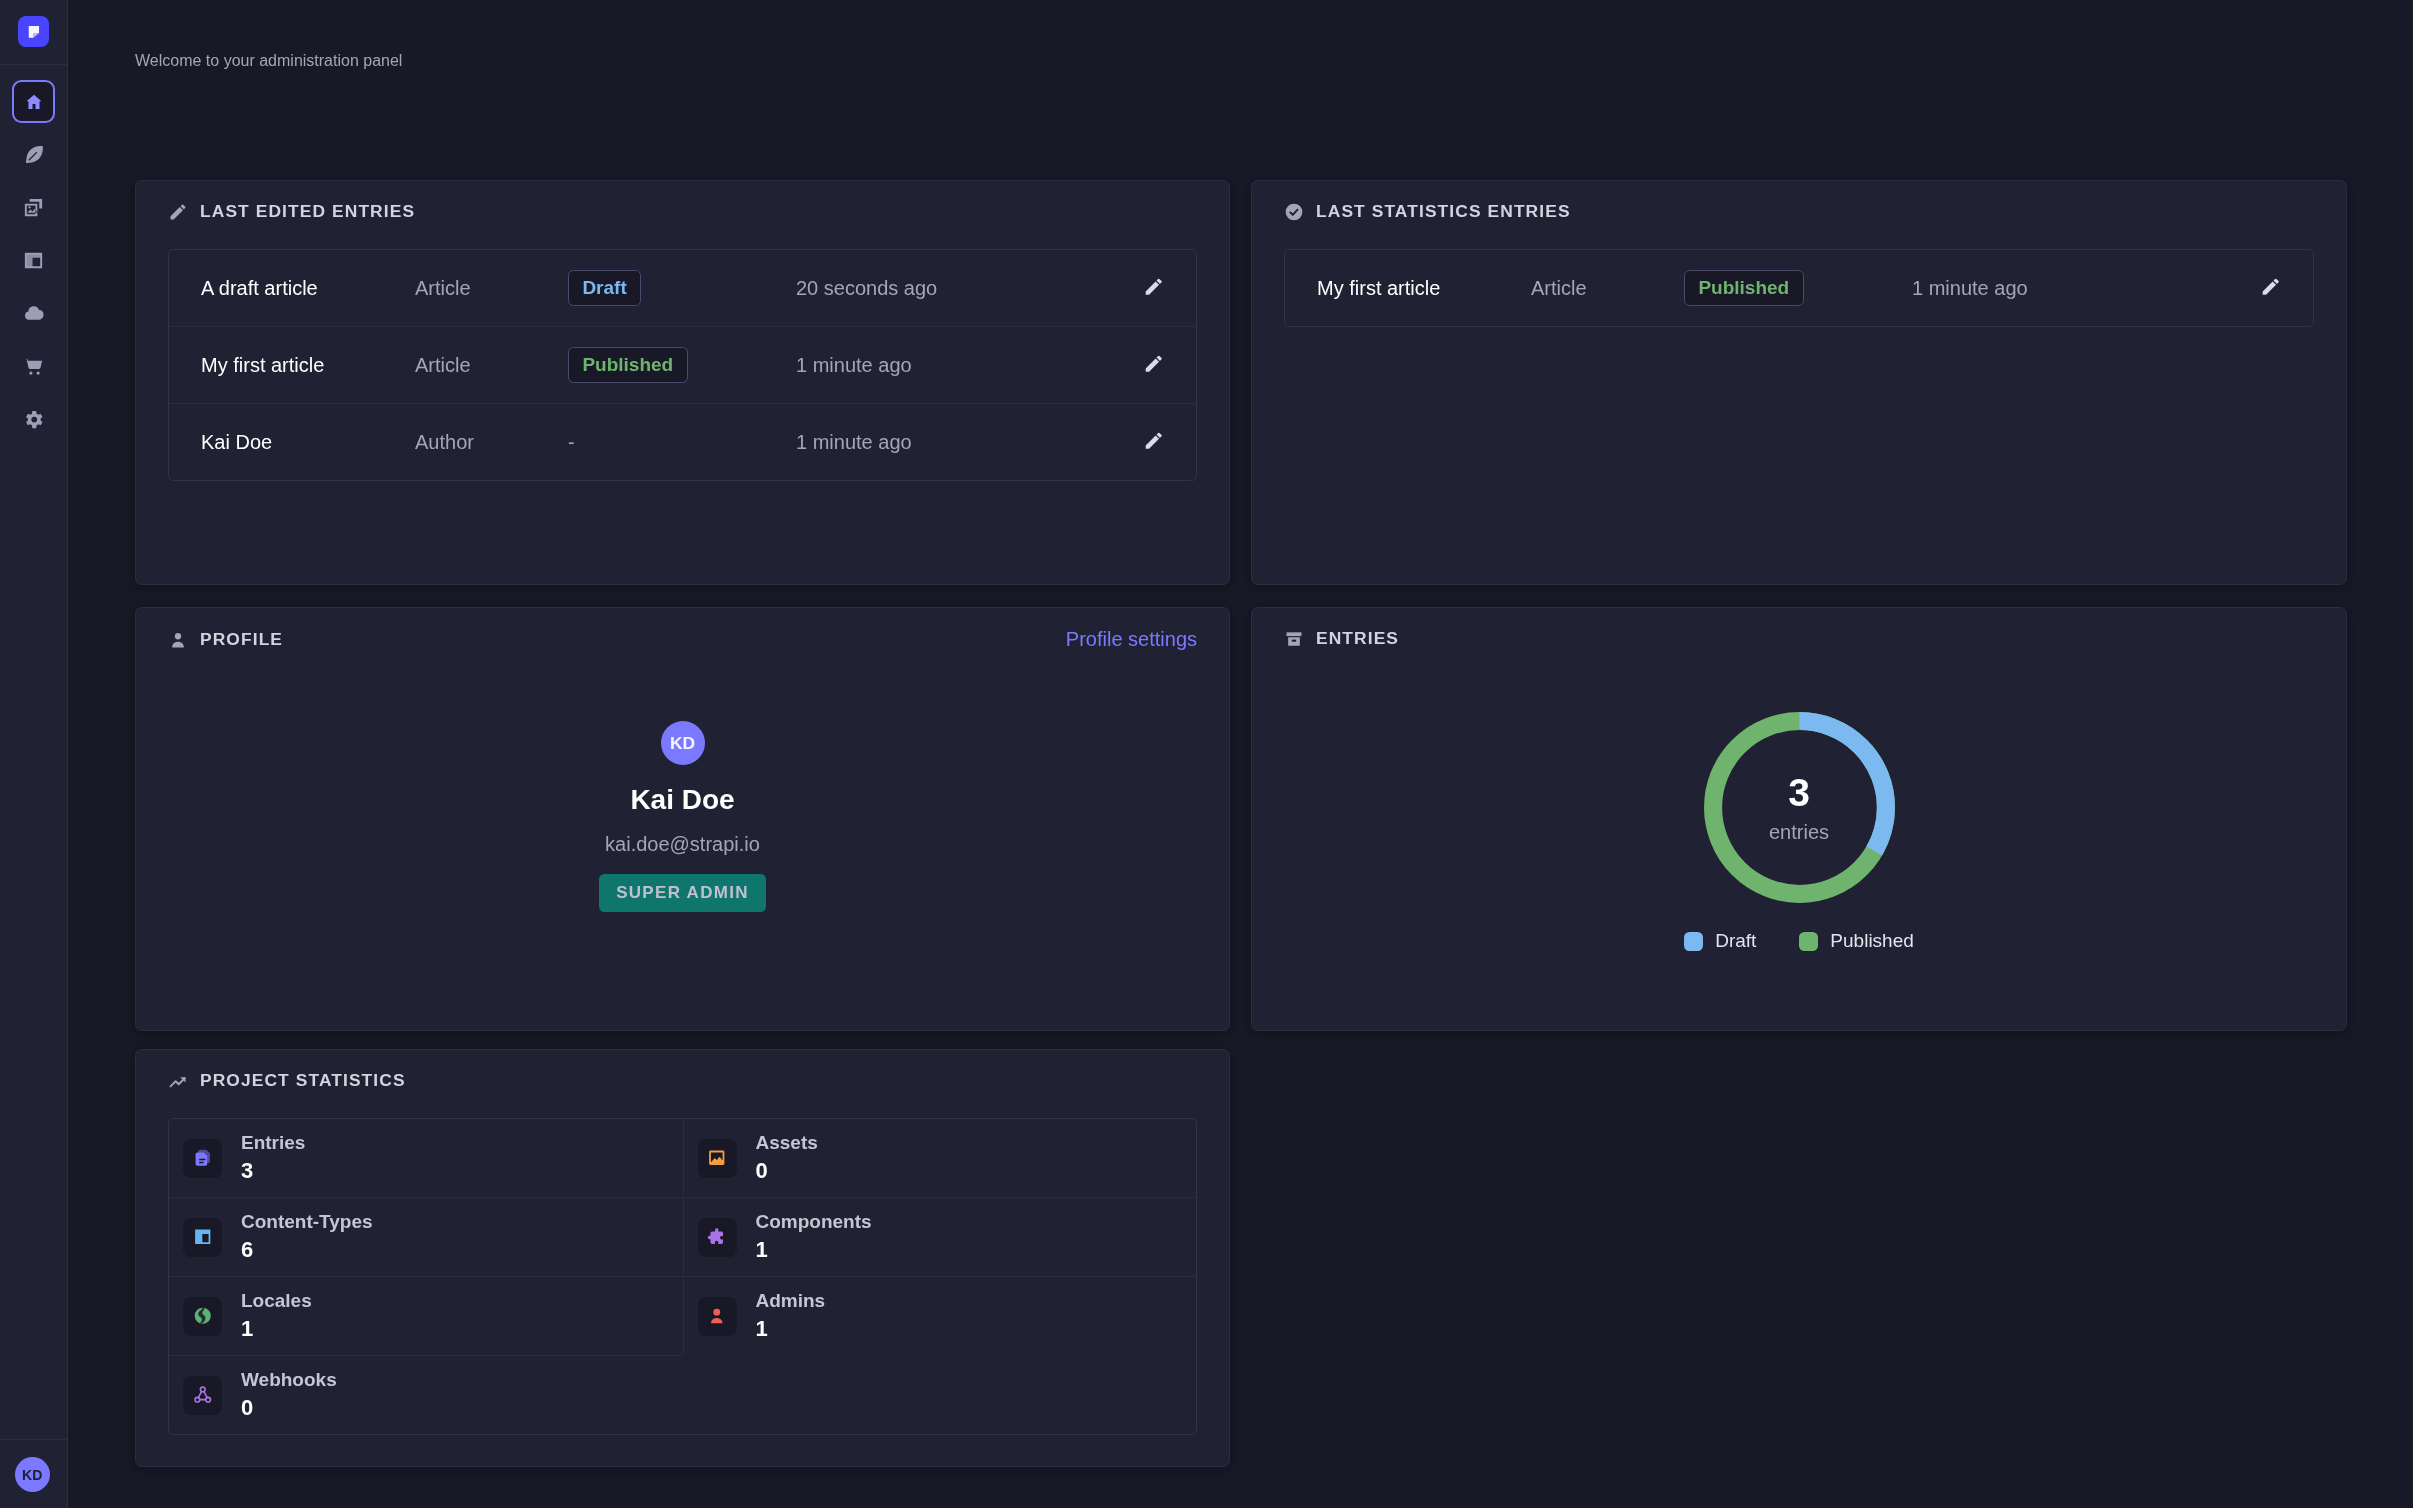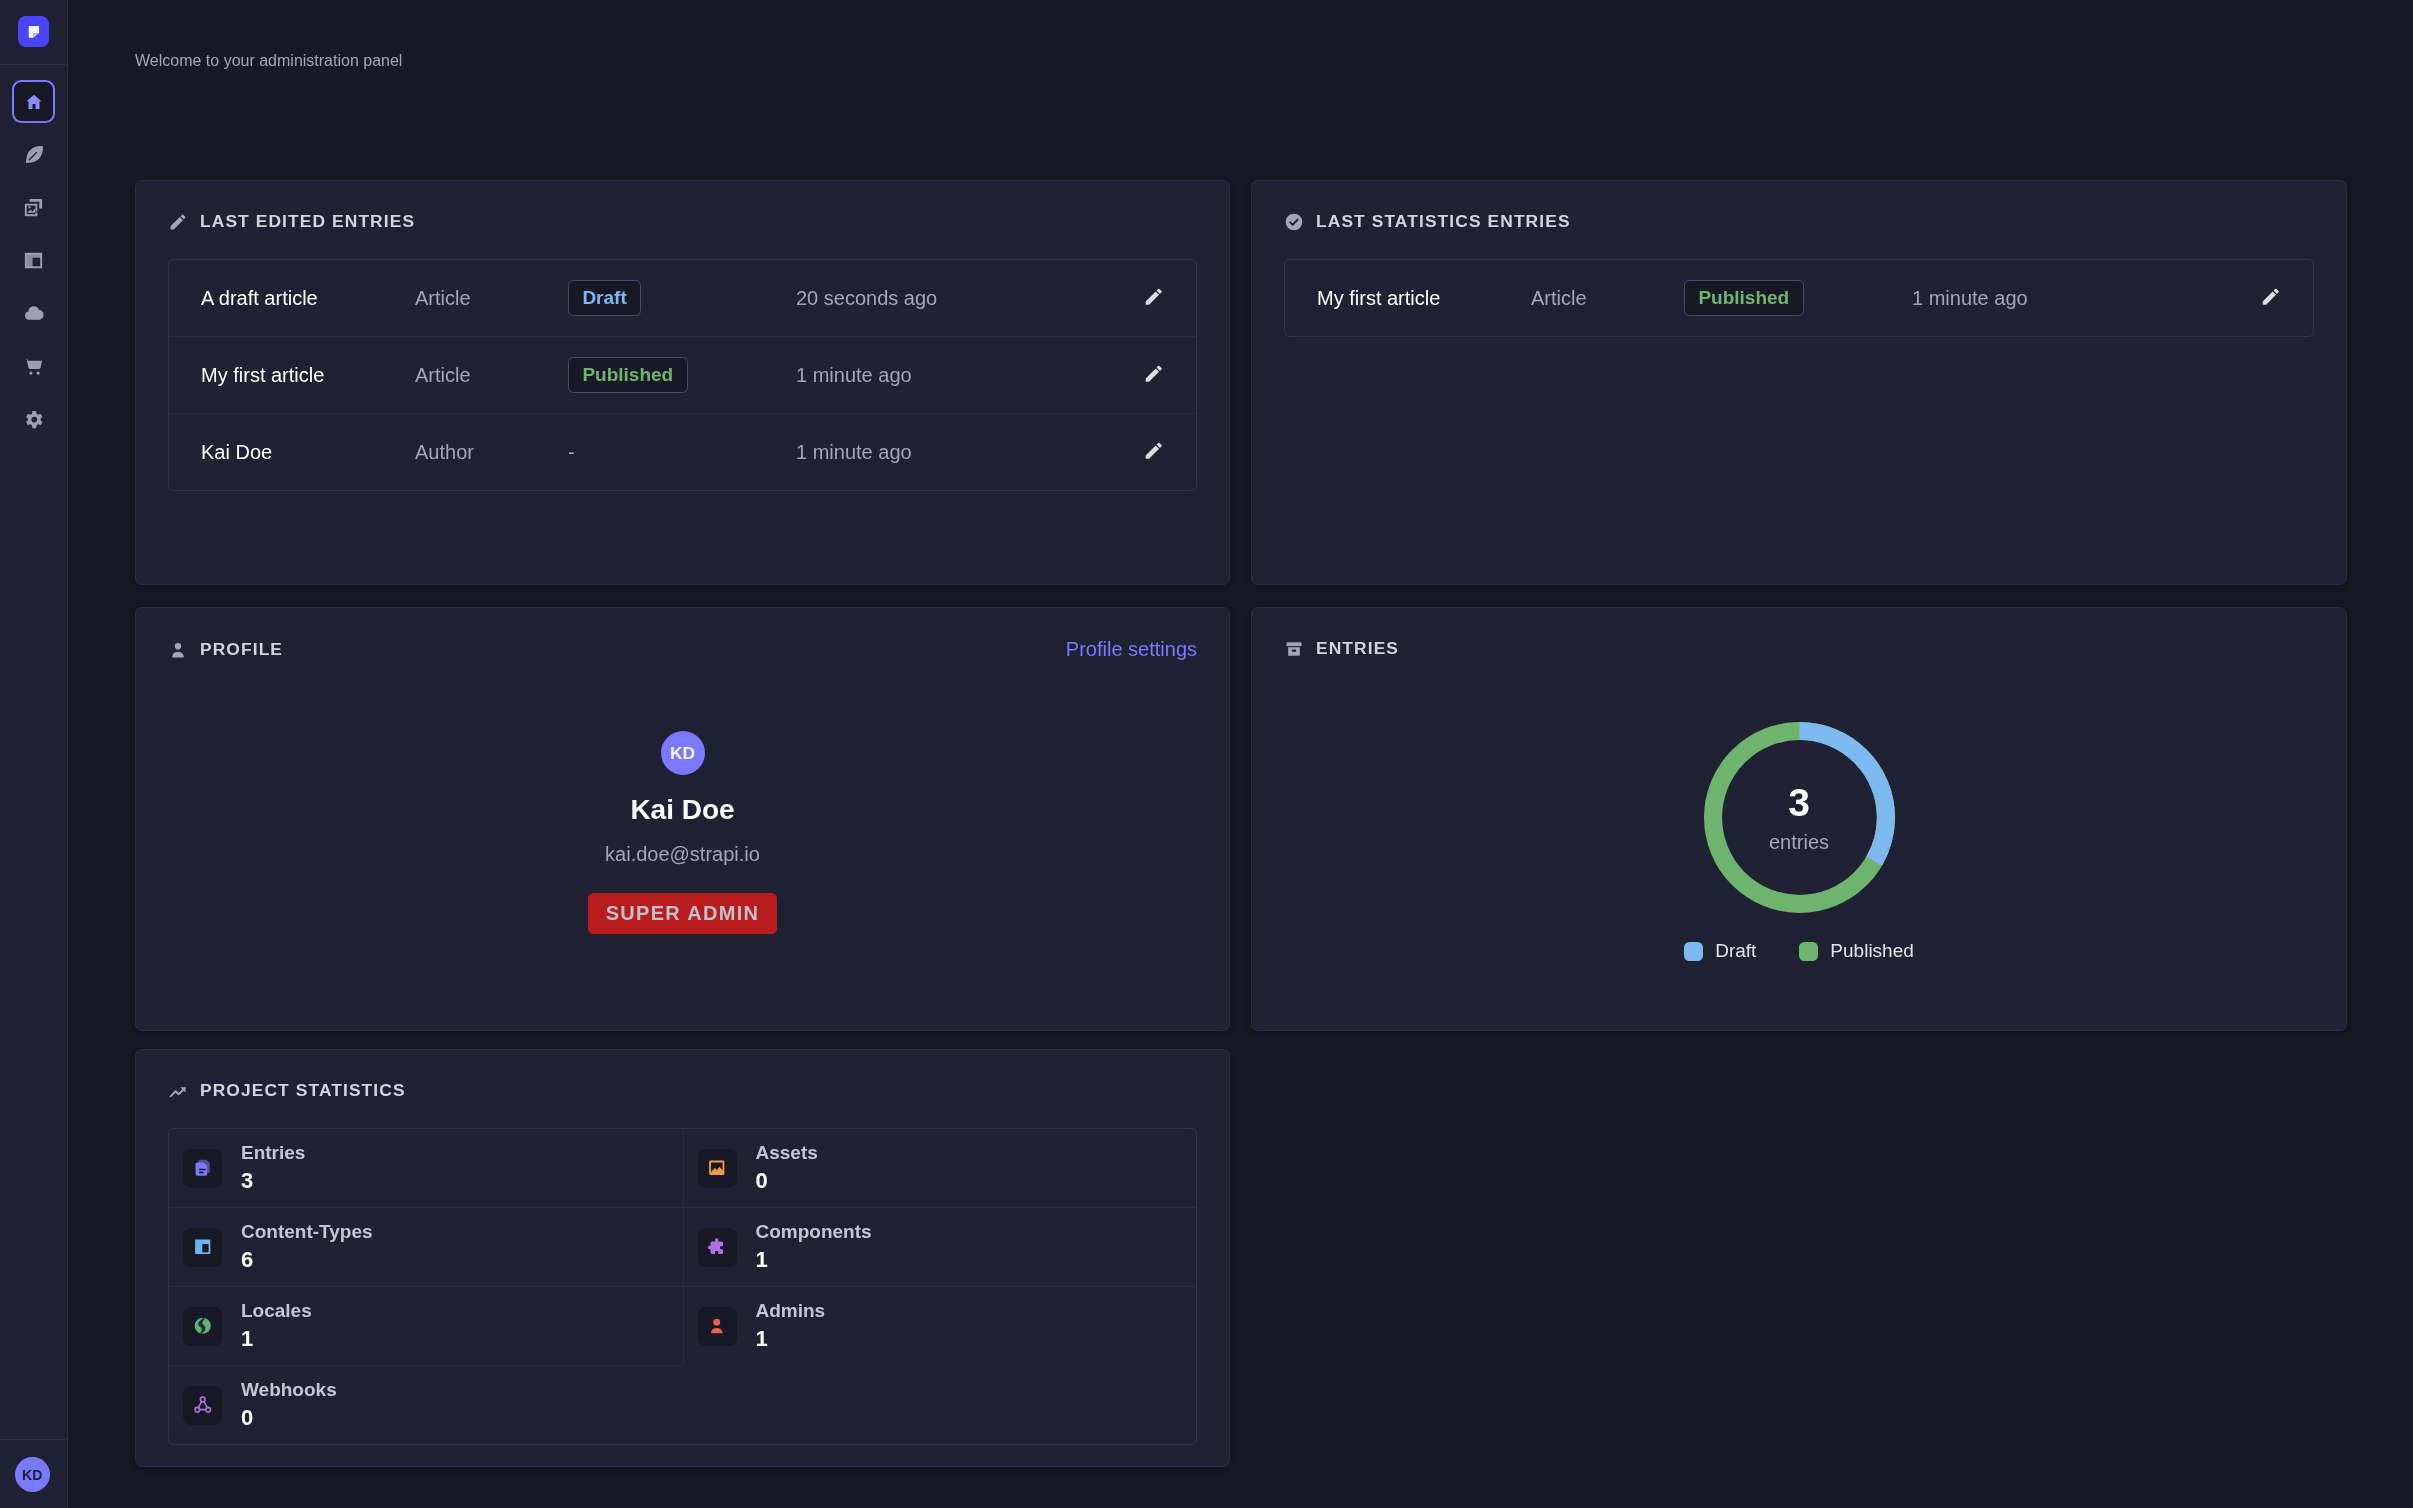--- a/index.html
+++ b/index.html
@@ -24,21 +24,21 @@
              font-size:14px;font-weight:700;color:#212134;cursor:pointer;}
 
   
   .page-head{position:absolute;left:135px;top:39px;}
   .page-title{margin:0;font-size:43px;font-weight:700;color:#fff;}
   .page-sub{margin:13.4px 0 0 0;font-size:16px;color:#a5a5ba;}
 
   
   .card{position:absolute;background:#212134;border:0.7px solid #2c2c42;border-radius:6.7px;
         box-shadow:0 2px 9.4px rgba(0,0,0,.25);}
-  .card-inner{padding:30px 32px;}
+  .card-inner{padding:20px 32px;}
   #card-last-edited{left:135px;top:180px;width:1093px;height:403px;}
   #card-last-published{left:1251px;top:180px;width:1094px;height:403px;}
   #card-profile{left:135px;top:607px;width:1093px;height:422px;}
   #card-entries{left:1251px;top:607px;width:1094px;height:422px;}
   #card-stats{left:135px;top:1049px;width:1093px;height:416px;}
 
   .card-head{display:flex;align-items:center;gap:12px;color:#a5a5ba;}
   .card-head svg{width:20px;height:20px;flex:none;}
   .card-title{font-size:17.4px;font-weight:700;letter-spacing:1.1px;color:#d4d4df;}
   .head-link{margin-left:auto;font-size:20px;color:#7b79ff;text-decoration:none;cursor:pointer;}
@@ -59,22 +59,22 @@
   .dash{font-size:20px;color:#a5a5ba;}
   .edit-btn{background:none;border:none;padding:0;color:#dcdce4;cursor:pointer;}
   .edit-btn svg{width:21.5px;height:21.5px;}
 
   
   .profile-body{display:flex;flex-direction:column;align-items:center;margin-top:70px;}
   .avatar-lg{width:44px;height:44px;border-radius:50%;background:#7b79ff;display:flex;
              align-items:center;justify-content:center;font-size:17.4px;font-weight:700;color:#f5f5ff;}
   .profile-name{margin-top:19px;font-size:28px;font-weight:700;color:#fff;}
   .profile-email{margin-top:17.4px;font-size:20px;color:#a5a5ba;}
-  .role-badge{margin-top:27px;padding:8.7px 17.4px;background:#b91c1c;border-radius:5.4px;
-              font-size:20px;font-weight:700;letter-spacing:1.3px;color:#c0c0cf;}
+  .role-badge{margin-top:18px;padding:8.7px 17.4px;background:#0f766e;border-radius:5.4px;
+              font-size:17px;font-weight:700;letter-spacing:1.3px;color:#c0c0cf;}
 
   
   .donut-wrap{position:relative;width:201px;height:201px;margin:58px auto 0;}
   .donut-center{position:absolute;inset:0;display:flex;flex-direction:column;
                 align-items:center;justify-content:center;}
   .donut-total{font-size:39px;font-weight:700;color:#fff;}
   .donut-unit{font-size:20px;color:#a5a5ba;margin-top:5.4px;}
   .legend{display:flex;justify-content:center;gap:43px;margin-top:22px;}
   .legend-item{display:flex;align-items:center;gap:12px;font-size:19px;color:#e4e4ec;}
   .swatch{width:19px;height:19px;border-radius:5.4px;}

